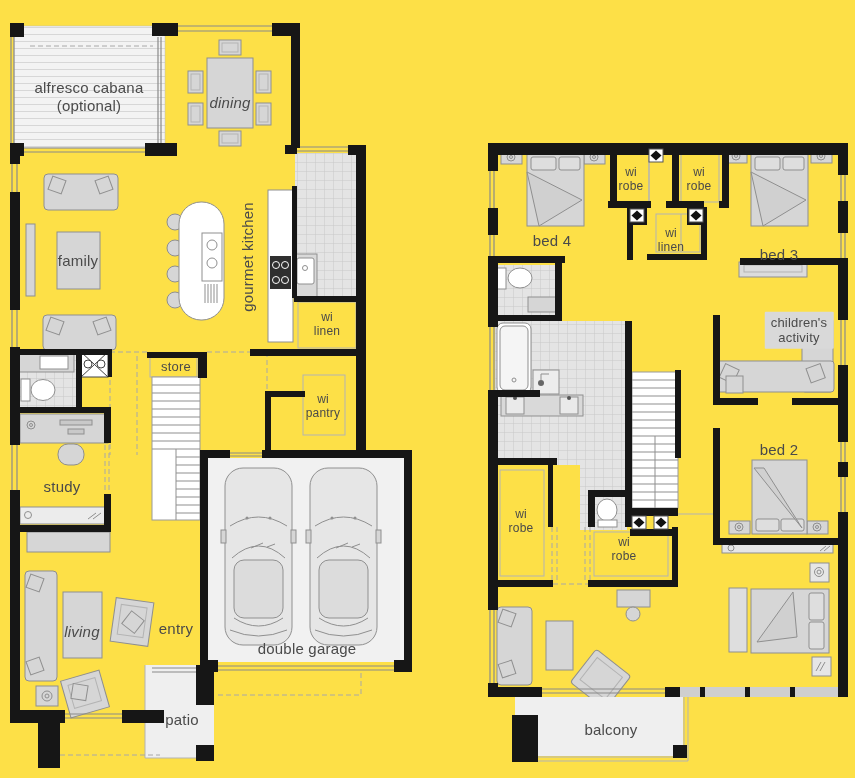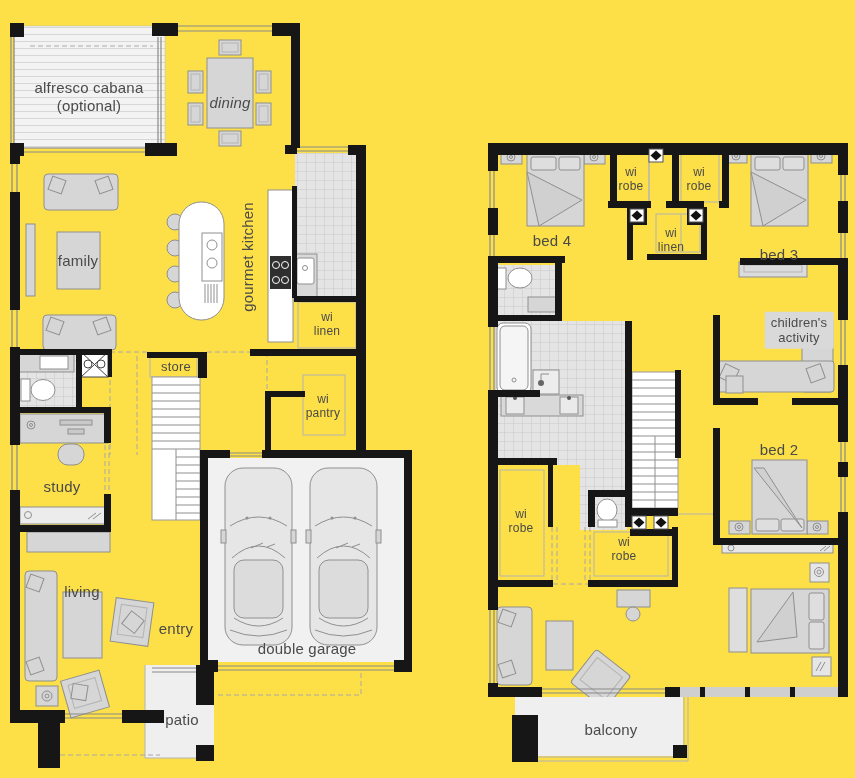--- a/index.html
+++ b/index.html
@@ -414,21 +414,21 @@
 (optional)</div>
 <div class="lbl" style="left:230px;top:103px;font-style:italic;">dining</div>
 <div class="lbl" style="left:78px;top:261px;">family</div>
 <div class="lbl rot" style="left:248px;top:257px;">gourmet kitchen</div>
 <div class="lbl sm" style="left:327px;top:324px;">wi
 linen</div>
 <div class="lbl md" style="left:176px;top:367px;">store</div>
 <div class="lbl sm" style="left:323px;top:406px;">wi
 pantry</div>
 <div class="lbl" style="left:62px;top:487px;">study</div>
-<div class="lbl" style="left:82px;top:592px;">living</div>
+<div class="lbl" style="left:82px;top:632px;font-style:italic;">living</div>
 <div class="lbl" style="left:176px;top:629px;">entry</div>
 <div class="lbl" style="left:307px;top:649px;">double garage</div>
 <div class="lbl" style="left:182px;top:720px;">patio</div>
 
 <div class="lbl" style="left:552px;top:241px;">bed 4</div>
 <div class="lbl sm" style="left:631px;top:179px;">wi
 robe</div>
 <div class="lbl sm" style="left:699px;top:179px;">wi
 robe</div>
 <div class="lbl" style="left:779px;top:255px;">bed 3</div>

